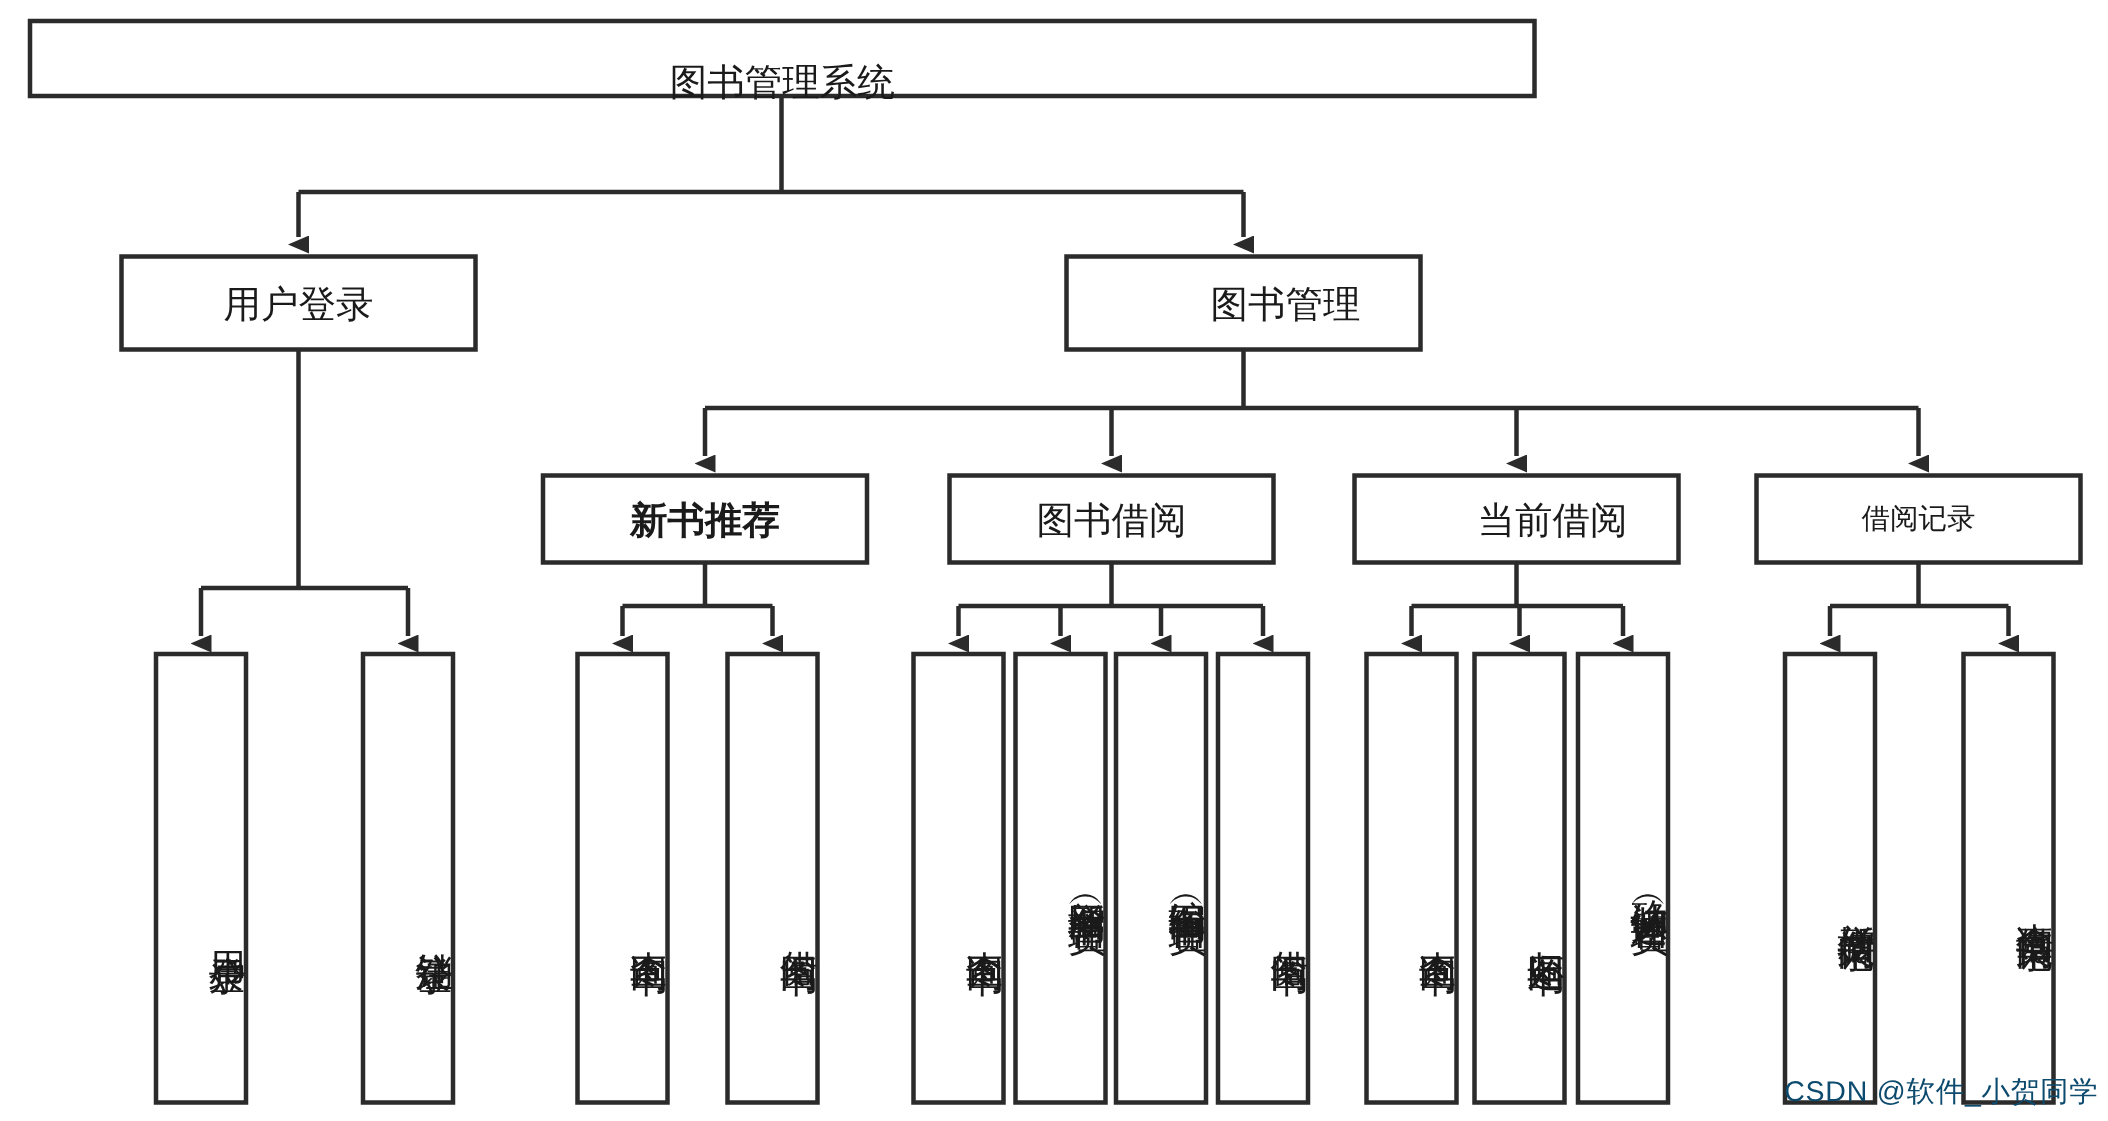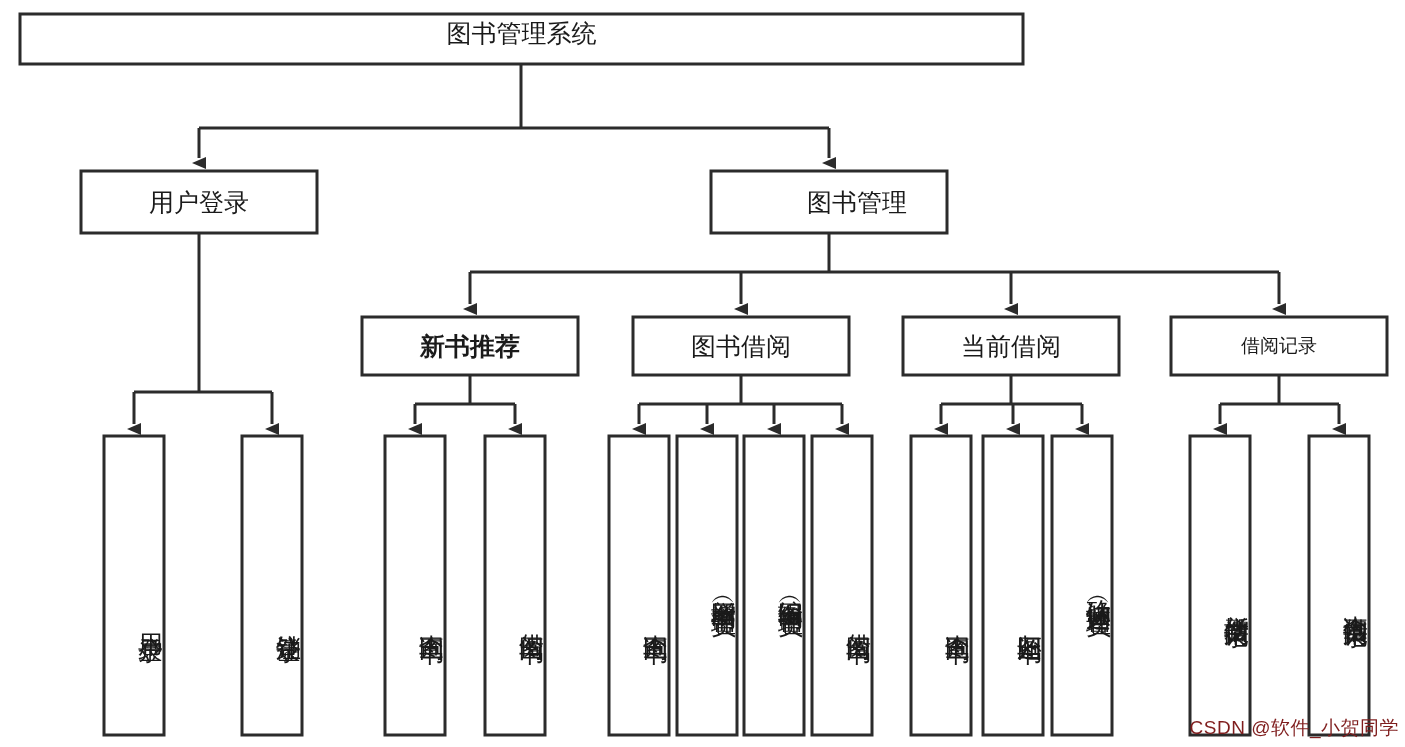--- a/index.html
+++ b/index.html
@@ -50,21 +50,21 @@
     justify-content:center;
     white-space:nowrap;
     pointer-events:none;
   }
   .watermark{
     position:absolute;
     right:6px;
     bottom:6px;
     font-family:"Liberation Sans","DejaVu Sans",sans-serif;
     font-size:19px;
-    color:#7f1d1d;
+    color:#0c4a6e;
     letter-spacing:0.5px;
     white-space:nowrap;
   }
 </style>
 </head>
 <body>
 
 <div id="diagram-root">
 
   <svg class="diagram" viewBox="0 0 1405 747">
@@ -135,31 +135,31 @@
     <path class="connector" d="M 941 404 L 941 424" marker-end="url(#arrow)"></path>
     <path class="connector" d="M 1013 404 L 1013 424" marker-end="url(#arrow)"></path>
     <path class="connector" d="M 1082 404 L 1082 424" marker-end="url(#arrow)"></path>
 
     <path class="connector" d="M 1279 375 L 1279 404"></path>
     <path class="connector" d="M 1220 404 L 1339 404"></path>
     <path class="connector" d="M 1220 404 L 1220 424" marker-end="url(#arrow)"></path>
     <path class="connector" d="M 1339 404 L 1339 424" marker-end="url(#arrow)"></path>
   </svg>
 
-  <div class="hlabel" style="left:20px;top:8px;width:1003px;height:50px;font-size:25px;">图书管理系统</div>
+  <div class="hlabel" style="left:20px;top:29px;width:1003px;height:50px;font-size:25px;">图书管理系统</div>
 
   <div class="hlabel" style="left:81px;top:171px;width:236px;height:62px;font-size:25px;">用户登录</div>
 
   <div class="hlabel" style="left:727px;top:171px;width:260px;height:62px;font-size:25px;">图书管理</div>
 
   <div class="hlabel" style="left:362px;top:317px;width:216px;height:58px;font-size:25px;font-weight:bold;">新书推荐</div>
 
   <div class="hlabel" style="left:633px;top:317px;width:216px;height:58px;font-size:25px;border-radius:23px;">图书借阅</div>
 
-  <div class="hlabel" style="left:903px;top:317px;width:216px;height:58px;font-size:25px;">当前借阅</div>
+  <div class="hlabel" style="left:903px;top:317px;width:216px;height:58px;font-size:25px;padding-left:24px;">当前借阅</div>
 
   <div class="hlabel" style="left:1171px;top:317px;width:216px;height:58px;font-size:19px;">借阅记录</div>
 
   <div class="vlabel" style="left:104px;top:500px;width:60px;height:235px;">用户登录</div>
   <div class="vlabel" style="left:242px;top:500px;width:60px;height:235px;">注销登录</div>
 
   <div class="vlabel" style="left:385px;top:500px;width:60px;height:235px;">查询图书</div>
   <div class="vlabel" style="left:485px;top:500px;width:60px;height:235px;">借阅图书</div>
 
   <div class="vlabel" style="left:609px;top:500px;width:60px;height:235px;">查询图书</div>

